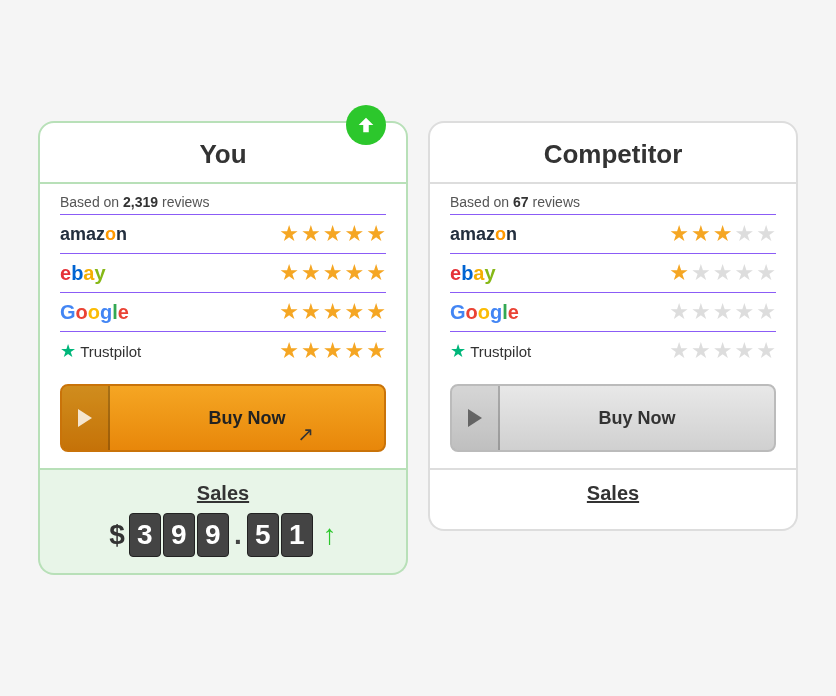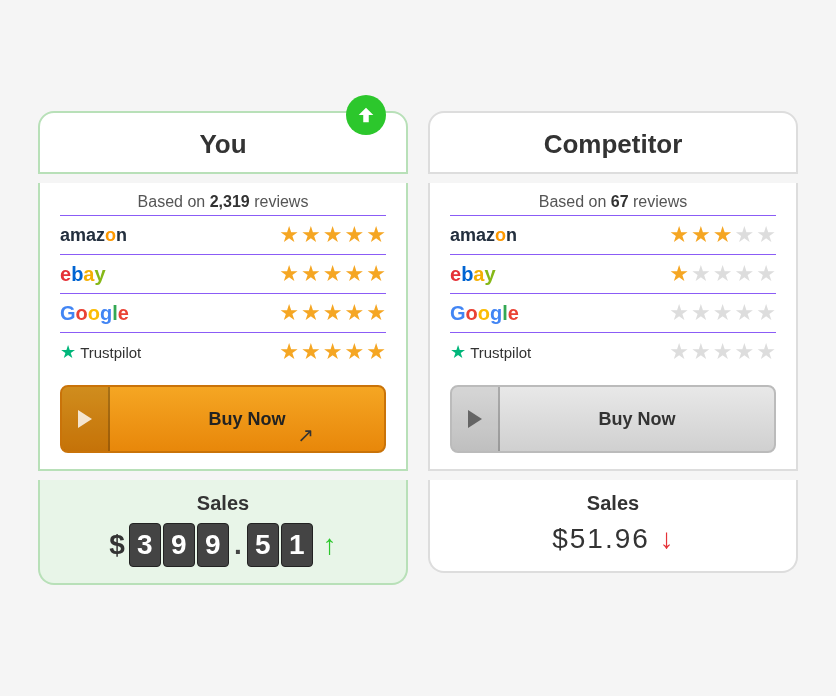--- a/index.html
+++ b/index.html
@@ -16,21 +16,21 @@
     .comparison-wrapper {
       display: flex;
       gap: 20px;
       align-items: flex-start;
       padding: 20px;
     }
     .column {
       width: 370px;
       display: flex;
       flex-direction: column;
-      gap: 9px;
+      gap: 0;
     }
     .card-header {
       background: #fff;
       border: 2px solid #b8e0b8;
       border-radius: 16px 16px 0 0;
       padding: 16px 20px 0 20px;
       position: relative;
     }
     .card-header.competitor-header {
       border-color: #ddd;
@@ -62,22 +62,21 @@
       background: #fff;
       border: 2px solid #b8e0b8;
       border-top: none;
       border-radius: 0 0 0 0;
       padding: 10px 20px 16px 20px;
     }
     .card-body.competitor-body {
       border-color: #ddd;
     }
     .reviews-text {
-      text-align: center;
-      font-size: 16px;
+      font-size: 14px;
       color: #555;
       margin-bottom: 4px;
     }
     .reviews-text strong {
       font-weight: 700;
       color: #333;
     }
     .rating-row {
       display: flex;
       align-items: center;
@@ -208,20 +207,21 @@
     .sales-section.competitor-sales {
       border-color: #ddd;
       background: #fff;
     }
     .sales-title {
       text-align: center;
       font-size: 20px;
       font-weight: 700;
       color: #333;
       margin-bottom: 8px;
+      text-decoration: underline;
     }
     .sales-amount {
       display: flex;
       align-items: center;
       justify-content: center;
       gap: 4px;
     }
     .sales-dollar {
       font-size: 28px;
       font-weight: 700;
@@ -431,20 +431,16 @@
 
       <button class="buy-now-btn competitor-btn">
         <div class="btn-play-box">
           <div class="btn-play-triangle"></div>
         </div>
         <span class="btn-label">Buy Now</span>
       </button>
     </div>
     <div class="sales-section competitor-sales">
       <div class="sales-title">Sales</div>
-      <div class="sales-amount">
-        <span class="competitor-sales-amount">$51.96</span>
-        <span class="sales-arrow-down">↓</span>
-      </div>
     </div>
   </div>
 
 </div>
 
 </body></html>

